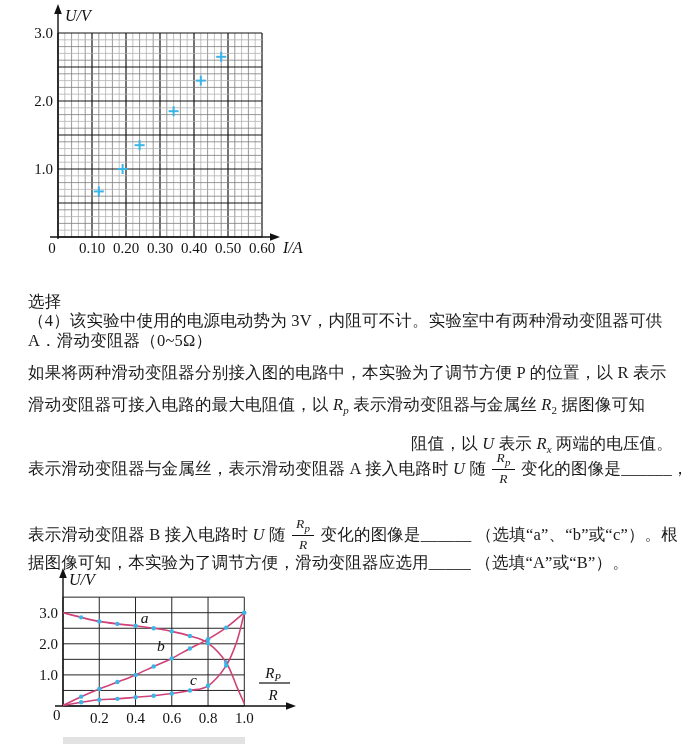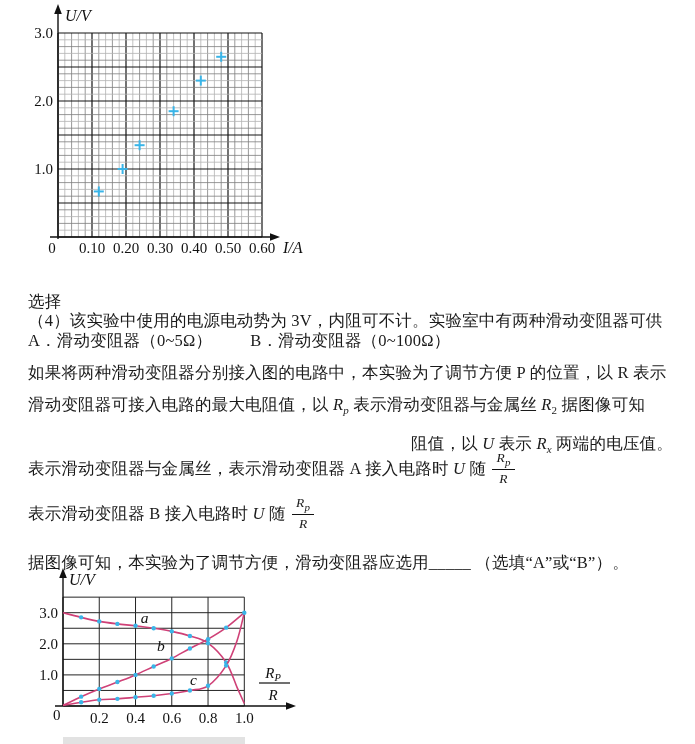--- a/index.html
+++ b/index.html
@@ -8,21 +8,21 @@
     font-family:"Liberation Serif","DejaVu Serif",serif;color:#1a1a1a;
     overflow:hidden;
   }
   .abs{position:absolute;}
   .textline{
     left:28px;width:645px;font-size:16.5px;line-height:33px;
     letter-spacing:0.2px;white-space:nowrap;
   }
   .var{font-style:italic;font-family:"Liberation Serif",serif;}
   sub{font-size:11px;}
-  .options{display:flex;gap:38px;}
+  .options{display:flex;gap:52px;}
   .frac{
     display:inline-block;vertical-align:middle;text-align:center;
     font-size:13.5px;line-height:1.15;margin:0 2px;position:relative;top:-2px;
   }
   .frac .num{display:block;border-bottom:1.2px solid #111;padding:0 4px 1px 4px;}
   .frac .den{display:block;padding-top:1px;}
   .crop-strip{
     left:63px;top:737px;width:182px;height:7px;background:#e2e2e2;
   }
   svg text{font-family:"Liberation Serif","DejaVu Serif",serif;fill:#111;}
@@ -130,38 +130,37 @@
   </svg>
 
 <div class="abs textline" style="top:268px;margin-top:36px;">
   <span>（4）该实验中使用的电源电动势为 3V，内阻可不计。实验室中有两种滑动变阻器可供</span>
 </div>
 <div class="abs textline" style="top:285px;">
   <span>选择</span>
 </div>
 <div class="abs textline options" style="top:324px;">
   <span>A．滑动变阻器（0~5Ω）</span>
-  <span>B．滑动变阻器（0~100Ω）</span>
 </div>
 
 <div class="abs textline" style="top:356px;">
   <span>如果将两种滑动变阻器分别接入图的电路中，本实验为了调节方便 P 的位置，以 R 表示</span>
 </div>
 <div class="abs textline" style="top:388px;">
   <span>滑动变阻器可接入电路的最大电阻值，以 </span><span class="var">R</span><sub class="var">p</sub><span> 表示滑动变阻器与金属丝 </span><span class="var">R</span><sub>2</sub><span> 据图像可知</span>
 </div>
 <div class="abs textline" style="top:427px;text-align:right;">
   <span>阻值，以 </span><span class="var">U</span><span> 表示 </span><span class="var">R</span><sub class="var">x</sub><span> 两端的电压值。</span>
 </div>
 
 <div class="abs textline" style="top:452px;height:42px;">
-  <span>表示滑动变阻器与金属丝，表示滑动变阻器 A 接入电路时 </span><span class="var">U</span><span> 随 </span><span class="frac"><span class="num"><span class="var">R</span><sub class="var">p</sub></span><span class="den var">R</span></span>
-</div>
-<div class="abs textline" style="top:497px;height:42px;">
-  <span>表示滑动变阻器 B 接入电路时 </span><span class="var">U</span><span> 随 </span><span class="frac"><span class="num"><span class="var">R</span><sub class="var">p</sub></span><span class="den var">R</span></span>
+  <span>表示滑动变阻器与金属丝，表示滑动变阻器 A 接入电路时 </span><span class="var">U</span><span> 随 </span><span class="frac"><span class="num"><span class="var">R</span><sub class="var">p</sub></span><span class="den var">R</span></span><span> 变化的图像是______，</span>
+</div>
+<div class="abs textline" style="top:518px;height:42px;">
+  <span>表示滑动变阻器 B 接入电路时 </span><span class="var">U</span><span> 随 </span><span class="frac"><span class="num"><span class="var">R</span><sub class="var">p</sub></span><span class="den var">R</span></span><span> 变化的图像是______ （选填“a”、“b”或“c”）。根</span>
 </div>
 <div class="abs textline" style="top:546px;font-family:Liberation Serif, serif;">
   <span>据图像可知，本实验为了调节方便，滑动变阻器应选用_____ （选填“A”或“B”）。</span>
 </div>
 
 <svg id="bottom-chart" class="abs" style="left:0;top:560px;" width="330" height="180">
     <g>
       <line x1="63" y1="146" x2="63" y2="37.14999999999999" stroke="#242424" stroke-width="1"></line>
       <line x1="99.26" y1="146" x2="99.26" y2="37.14999999999999" stroke="#242424" stroke-width="1"></line>
       <line x1="135.52" y1="146" x2="135.52" y2="37.14999999999999" stroke="#242424" stroke-width="1"></line>

